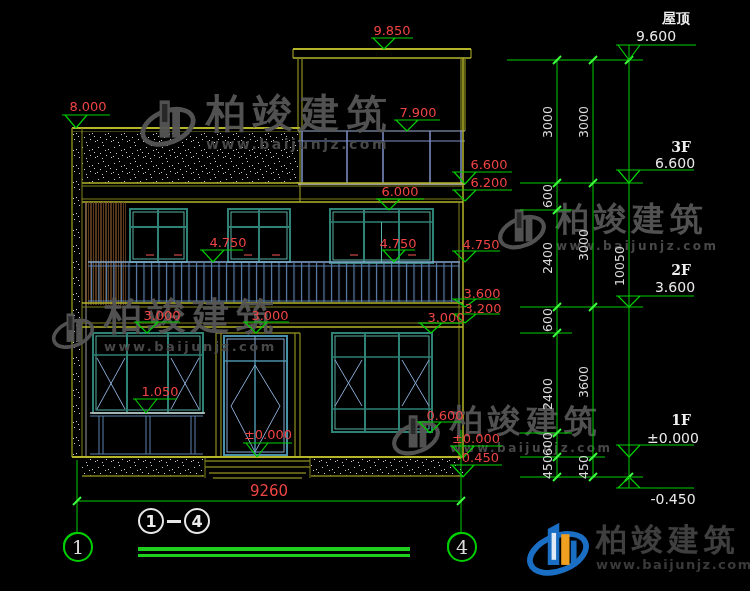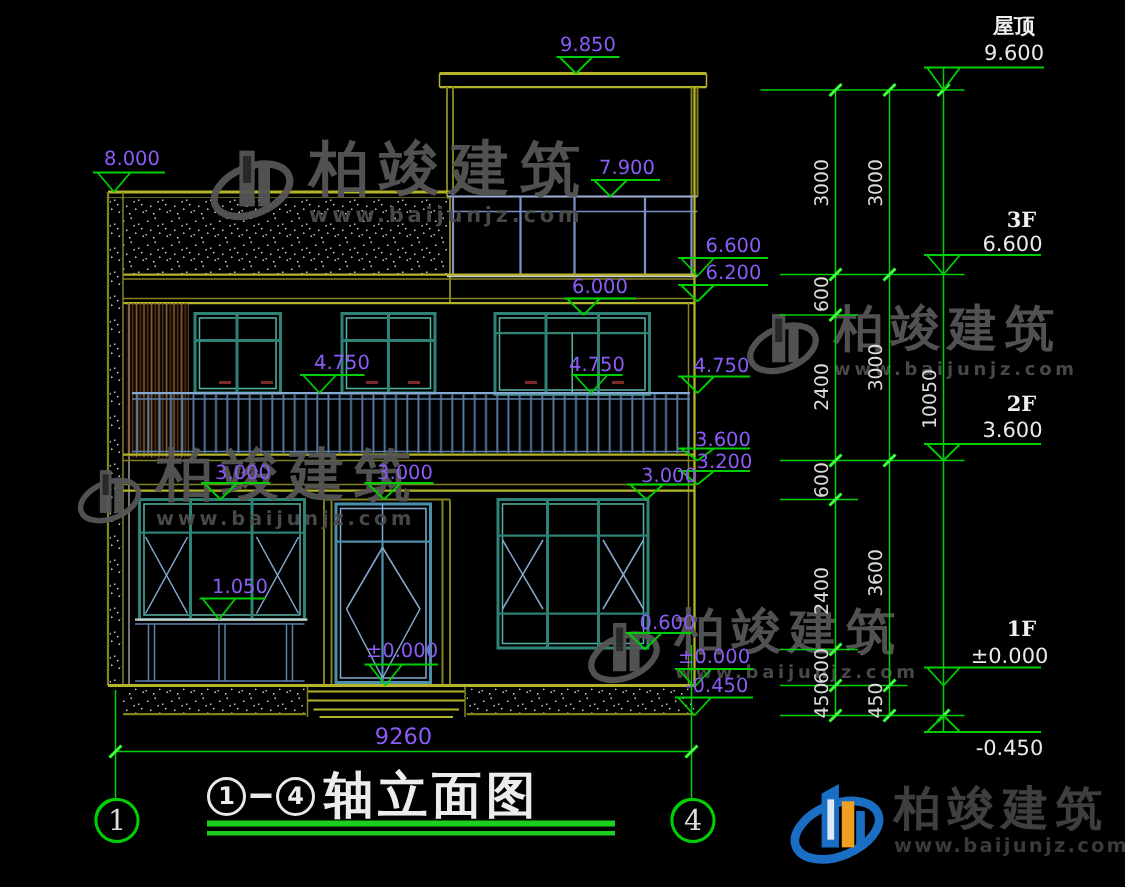--- a/index.html
+++ b/index.html
@@ -1,21 +1,21 @@
 <!DOCTYPE html>
 <html><head>
 <meta charset="utf-8">
 <style>
   html,body{margin:0;padding:0;background:#000;}
   #stage{position:relative;width:750px;height:591px;background:#000;overflow:hidden;
          font-family:"DejaVu Sans",sans-serif;}
   #base,#anno{position:absolute;left:0;top:0;z-index:1;}
   #anno{z-index:3;}
   #labels{position:absolute;left:0;top:0;width:750px;height:591px;z-index:4;pointer-events:none;}
-  .dim{position:absolute;transform:translateX(-50%);color:#8b5cf6;
+  .dim{position:absolute;transform:translateX(-50%);color:#ef4444;
        font-size:13px;white-space:nowrap;line-height:1;}
   .rot{transform:translate(-50%,-50%) rotate(-90deg);font-size:12.5px;color:#dcdcdc;}
   .floorname{position:absolute;transform:translateX(-50%);color:#f0f0f0;font-weight:bold;
        font-size:14px;font-family:"DejaVu Serif",serif;white-space:nowrap;line-height:1;}
   .floorval{position:absolute;transform:translateX(-50%);color:#e9e9e9;font-size:14px;
        white-space:nowrap;line-height:1;}
   
   .wm{position:absolute;z-index:2;display:flex;align-items:flex-start;opacity:.95;}
   .wm .cn{font-weight:bold;color:#565656;letter-spacing:7px;line-height:1.05;display:block;}
   .wm .url{display:block;font-weight:bold;color:#4c4c4c;letter-spacing:2.5px;margin-top:2px;}
@@ -382,21 +382,21 @@
       <span class="dim" style="left: 483px; top: 302px;">3.200</span>
       <span class="dim" style="left: 162px; top: 309px;">3.000</span>
       <span class="dim" style="left: 270px; top: 309px;">3.000</span>
       <span class="dim" style="left: 446px; top: 311px;">3.000</span>
       <span class="dim" style="left: 160px; top: 385px;">1.050</span>
       <span class="dim" style="left: 268px; top: 428px;">±0.000</span>
       <span class="dim" style="left: 445px; top: 409px;">0.600</span>
       <span class="dim" style="left: 476px; top: 432px;">±0.000</span>
       <span class="dim" style="left: 478px; top: 451px;">-0.450</span>
       <span class="floorname" style="left: 676px; top: 11px; font-family: &quot;DejaVu Sans&quot;, sans-serif;">屋顶</span>
-      <span class="floorval" style="left: 676px; top: 29px;">9.600</span>
+      <span class="floorval" style="left: 656px; top: 29px;">9.600</span>
       <span class="floorname" style="left: 681px; top: 140px; text-align: center;">3F</span>
       <span class="floorval" style="left: 675px; top: 156px;">6.600</span>
       <span class="floorname" style="left: 681px; top: 263px;">2F</span>
       <span class="floorval" style="left: 675px; top: 280px;">3.600</span>
       <span class="floorname" style="left: 681px; top: 413px;">1F</span>
       <span class="floorval" style="left: 673px; top: 431px;">±0.000</span>
       <span class="floorval" style="left: 673px; top: 492px;">-0.450</span>
       <span class="dim rot" style="left: 548px; top: 122px;">3000</span>
       <span class="dim rot" style="left: 548px; top: 196px;">600</span>
       <span class="dim rot" style="left: 548px; top: 258px;">2400</span>
@@ -415,21 +415,20 @@
     <span>1</span>
   </div>
   <div class="axis-bubble" style="left:447px;top:532px;">
     <span>4</span>
   </div>
 
   <div id="titleblock">
     <span class="tb-circ">1</span>
     <span class="tb-dash"></span>
     <span class="tb-circ">4</span>
-    <span class="tb-title">轴立面图</span>
   </div>
   <div id="title-underline">
     <div class="b1"></div>
       <div class="b2"></div>
   </div>
 
   <div id="brand-footer">
     <svg width="64" height="66" viewBox="0 0 100 100">
       <ellipse cx="50" cy="60" rx="46" ry="27" fill="none" stroke="#1a6fc4" stroke-width="9" transform="rotate(-22 50 60)"></ellipse>
       <polygon points="34,22 52,12 52,78 34,78" fill="#1a6fc4"></polygon>

